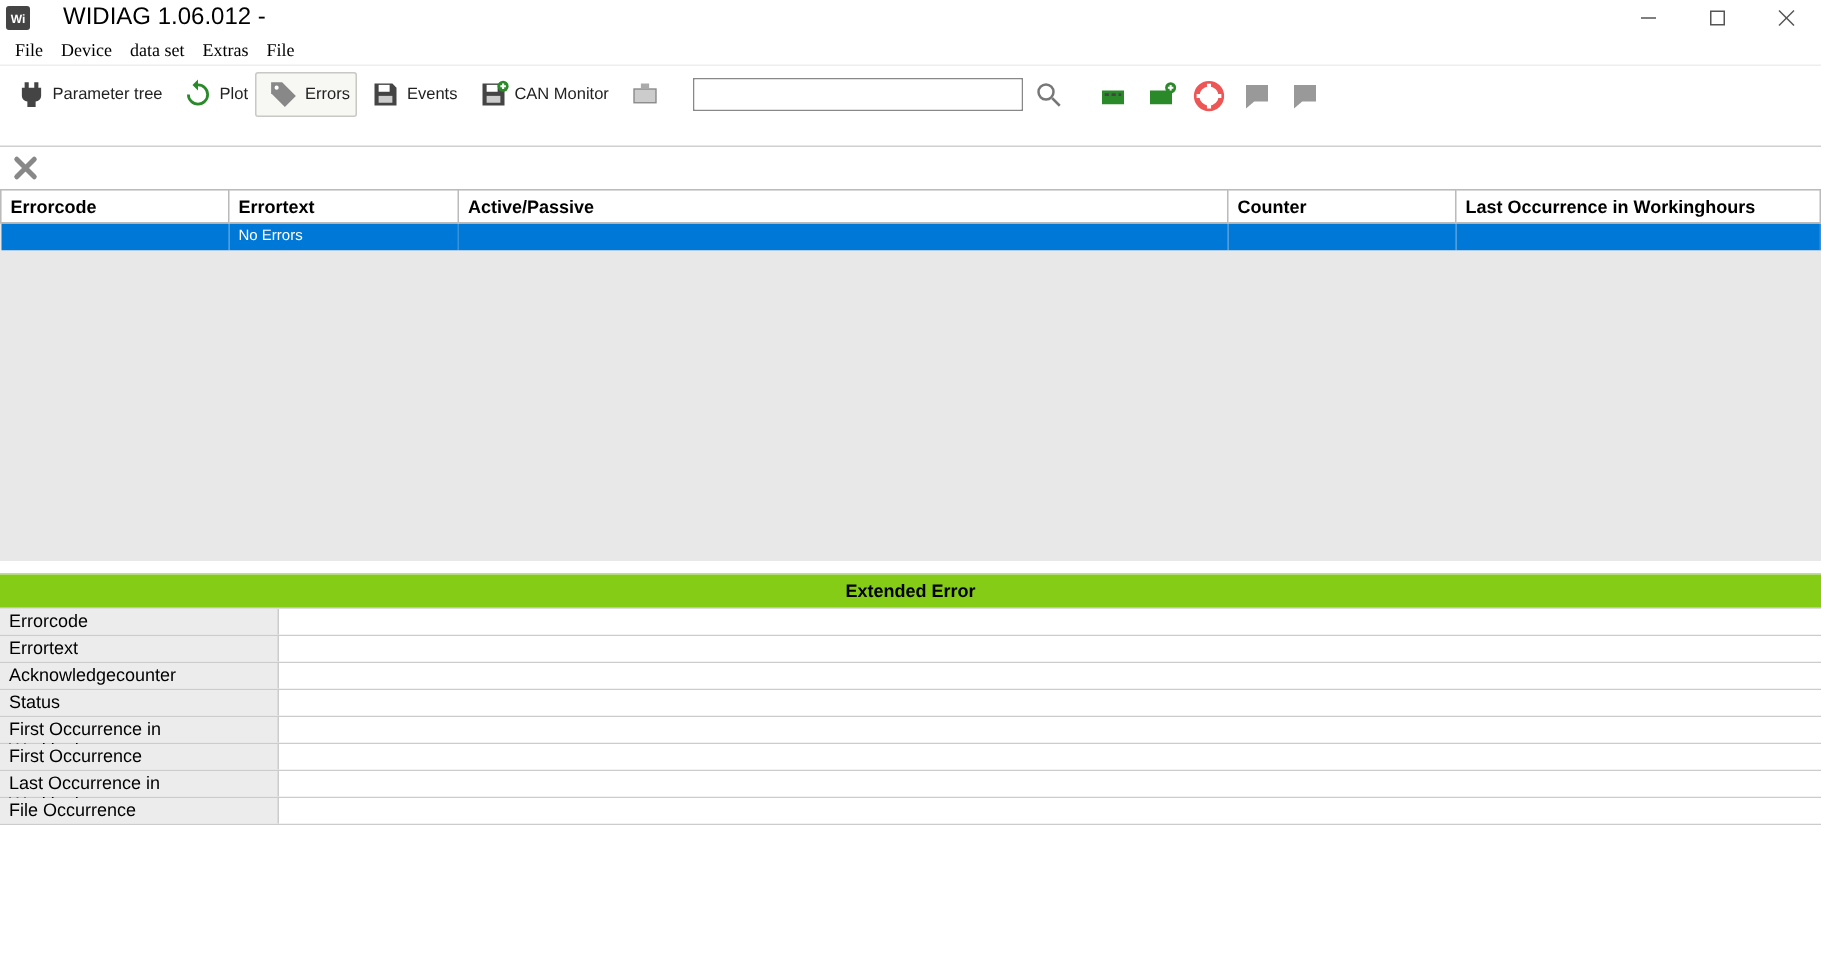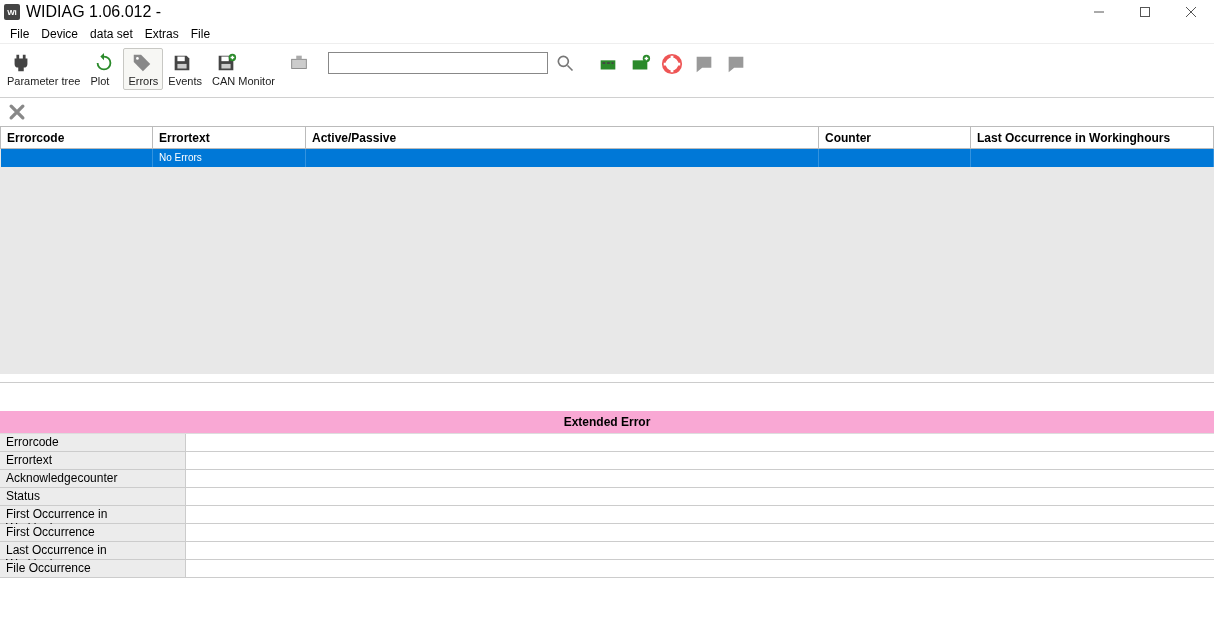--- a/index.html
+++ b/index.html
@@ -1,30 +1,30 @@
 <!DOCTYPE html>
 <html><head>
   <meta charset="utf-8">
   <style>
     * { box-sizing: border-box; margin: 0; padding: 0; }
     body { font-family: "Segoe UI", Tahoma, sans-serif; font-size: 12px; background: #fff; color: #000; width: 1214px; height: 640px; overflow: hidden; }
     
-    .title-bar { height: 24px; display: flex; align-items: center; padding: 0 0 0 4px; background: #fff; }
+    .title-bar { height: 24px; display: flex; align-items: center; padding: 0 0 0 4px; background: #fff; gap: 16px; }
     .title-bar .app-icon { width: 16px; height: 16px; background: #444; color: #fff; font-size: 8px; font-weight: bold; display: flex; align-items: center; justify-content: center; border-radius: 2px; margin-right: 6px; }
     .title-bar .title-text { font-size: 16px; color: #000; }
     .title-bar .spacer { flex: 1; }
     .win-controls { display: flex; }
     .win-btn { width: 46px; height: 24px; display: flex; align-items: center; justify-content: center; color: #555; cursor: pointer; }
     .win-btn svg { width: 12px; height: 12px; }
 
-    .menu-bar { height: 20px; display: flex; align-items: center; padding: 0 4px; border-bottom: 1px solid #eee; }
+    .menu-bar { height: 20px; display: flex; align-items: center; padding: 0 4px; border-bottom: 1px solid #eee; font-family: Liberation Serif, serif; }
     .menu-item { padding: 2px 6px; cursor: pointer; font-size: 12px; }
 
     .toolbar { height: 54px; display: flex; align-items: flex-start; padding: 4px 2px 0 2px; gap: 0; border-bottom: 1px solid #d0d0d0; background:#fff; }
-    .tool-btn { display: flex; flex-direction: column; padding: 2px 4px; cursor: pointer; border: 1px solid transparent; border-radius: 2px; min-width: 32px; }
+    .tool-btn { display: flex; flex-direction: row; align-items: center; padding: 2px 4px; cursor: pointer; border: 1px solid transparent; border-radius: 2px; min-width: 32px; }
     .tool-btn .ico { width: 28px; height: 24px; display: flex; align-items: center; justify-content: center; }
     .tool-btn .lbl { font-size: 11px; color: #222; margin-top: 0px; white-space: nowrap; }
     .tool-btn.wide { min-width: 72px; }
     .tool-btn.active { background: #f7f7f4; border-color: #c8c8c4; }
     .search-box { margin: 4px 6px 0 10px; width: 220px; height: 22px; border: 1px solid #888; display:flex; align-items:center; }
     .search-input { border: none; outline: none; width: 100%; height: 100%; padding: 0 4px; font-size: 12px; }
     .search-icon { width: 22px; height: 22px; display:flex; align-items:center; justify-content:center; margin-top:4px; cursor:pointer; color:#555;}
     .extra-icons { display:flex; gap:8px; margin-left: 20px; margin-top:4px; }
     .extra-icon { width: 24px; height: 24px; display:flex; align-items:center; justify-content:center; cursor:pointer; }
 
@@ -33,21 +33,21 @@
     .close-x svg { width:20px; height:20px; }
 
     .error-table-wrap { height: 248px; overflow:hidden; display:flex; flex-direction:column; background:#e8e8e8; }
     table.err { width: 100%; border-collapse: collapse; table-layout: fixed; }
     table.err th { text-align: left; font-weight: bold; font-size: 12px; background: #fff; border: 1px solid #bbb; padding: 3px 6px; height: 22px; }
     table.err td { font-size: 10px; padding: 2px 6px; height: 18px; border-right: 1px solid rgba(255,255,255,0.2);}
     tr.selected td { background: #0078d7; color: #fff; }
     .table-body-fill { flex:1; background:#e8e8e8; }
 
     .ext-panel { margin-top: 8px; border-top: 1px solid #ccc; }
-    .ext-title { text-align:center; font-weight:bold; font-size:12px; padding: 4px 0; border-bottom: 1px solid #ddd; background:#f9a8d4;margin-top:28px; }
+    .ext-title { text-align:center; font-weight:bold; font-size:12px; padding: 4px 0; border-bottom: 1px solid #ddd; background:#84cc16; }
     .ext-row { display:flex; height: 18px; border-bottom: 1px solid #ccc; }
     .ext-label { width: 186px; background: #ececec; color:#000; font-size:12px; padding: 1px 6px; border-right:1px solid #ccc; }
     .ext-val { flex:1; background:#fff; padding:1px 6px; }
   </style>
 </head>
 <body>
 
 <div class="title-bar">
   <div class="app-icon">Wi</div>
   <div class="title-text">WIDIAG 1.06.012 -</div>

